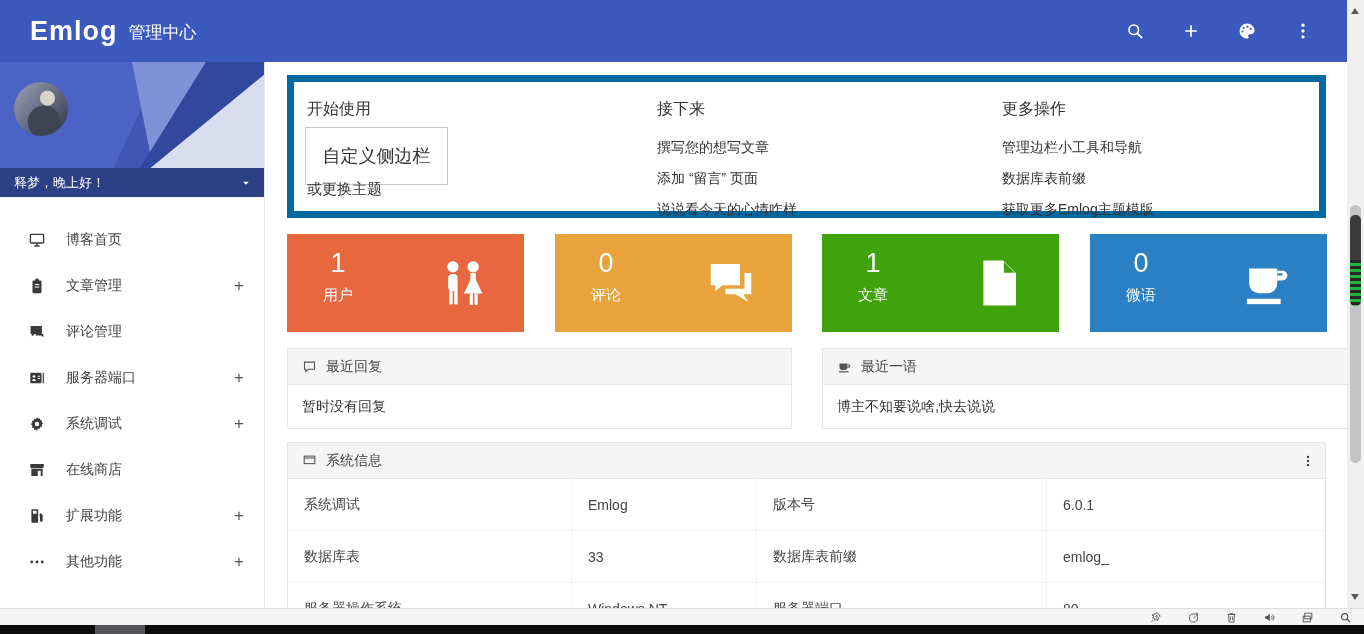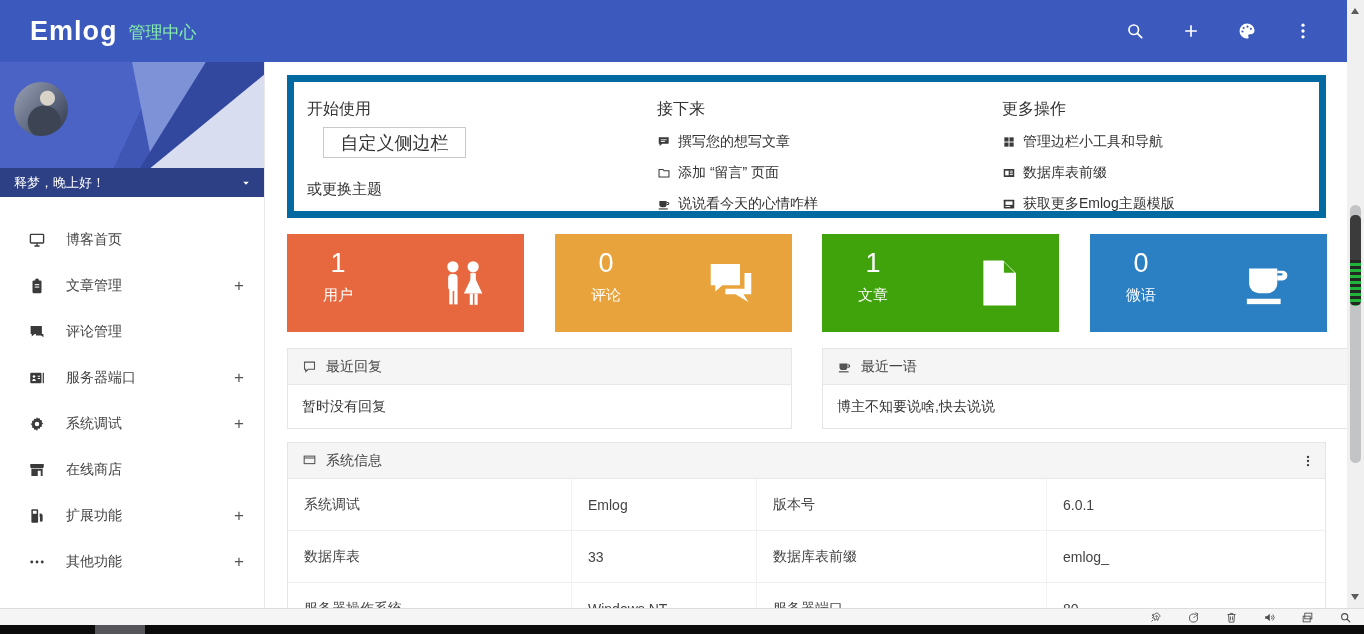--- a/index.html
+++ b/index.html
@@ -11,21 +11,21 @@
   svg { display:block; }
   .s12{width:12px;height:12px}.s13{width:13px;height:13px}.s14{width:14px;height:14px}
   .s15{width:15px;height:15px}.s18{width:18px;height:18px}.s20{width:20px;height:20px}
   .s54{width:54px;height:54px}
   .c-white{color:#fff}.c-dark{color:#3a3a3a}.c-mid{color:#555}.c-gray{color:#4a4a4a}
 
   
   .topbar { position:absolute; left:0; top:0; width:1347px; height:62px; background:#3c5abe;
             display:flex; align-items:center; }
   .logo { color:#fff; font-size:27px; font-weight:800; letter-spacing:1px; margin-left:30px; }
-  .logo-sub { color:#86efac; font-size:17px; margin-left:11px; margin-top:3px; }
+  .logo-sub { color:#ffffff; font-size:17px; margin-left:11px; margin-top:3px; }
   .topbar-icons { position:absolute; right:34px; top:0; height:62px; display:flex; align-items:center; gap:36px; }
   .topbar-icons svg { cursor:pointer; }
 
   
   .sidebar { position:absolute; left:0; top:62px; width:265px; height:546px; background:#fff;
              border-right:1px solid #e8e8e8; }
   .profile { position:absolute; left:0; top:0; width:100%; height:106px; background:#4254b4; overflow:hidden; }
   .profile .t1 { position:absolute; inset:0; background:linear-gradient(115deg,#4b63c5 52%,#4056b4 52%); }
   .profile .t2 { position:absolute; inset:0; clip-path:polygon(50% 0,78% 0,58% 100%); background:#7e92d8; }
   .profile .t4 { position:absolute; inset:0; clip-path:polygon(78% 0,100% 0,100% 12%,60% 100%,53% 100%); background:#32479e; }
@@ -42,26 +42,26 @@
   .menu-item { position:relative; height:46px; display:flex; align-items:center; padding-left:28px;
                color:#444; font-size:14px; cursor:pointer; }
   .menu-item .mi-ic { margin-right:20px; }
   .mi-plus { position:absolute; right:20px; top:50%; transform:translateY(-50%); font-size:17px; color:#555; }
 
   
   .welcome { position:absolute; left:287px; top:75px; width:1039px; height:143px;
              background:#fff; border:7px solid #0369a1; }
   .wl-title { position:absolute; top:17px; font-size:16px; color:#333; }
   .wl-t1{left:13px}.wl-t2{left:363px}.wl-t3{left:708px}
-  .custom-btn { position:absolute; left:11px; top:45px; width:143px; height:31px; background:#fff;
+  .custom-btn { position:absolute; left:11px; top:45px; width:143px; height:58px; background:#fff;
                 border:1px solid #c9c9c9; font-size:18px; color:#333; cursor:pointer;
-                font-family:"Liberation Sans","DejaVu Sans",sans-serif;margin-left:18px; }
+                font-family:"Liberation Sans","DejaVu Sans",sans-serif; }
   .wl-note { position:absolute; left:13px; top:98px; font-size:15px; color:#333; cursor:pointer; }
   .wl-item { position:absolute; display:flex; align-items:center; gap:7px; font-size:14px; color:#333;
-             height:20px; cursor:pointer; }
+             height:20px; cursor:pointer;flex-direction:column; }
   .col2{left:363px}.col3{left:708px}
   .r0{top:50px}.r1{top:81px}.r2{top:112px}
 
   
   .stat { position:absolute; top:234px; width:237px; height:98px; color:#fff; cursor:pointer; }
   .st0{left:287px}.st1{left:555px}.st2{left:822px}.st3{left:1090px}
   .stat .num { position:absolute; left:25px; top:14px; width:52px; text-align:center; font-size:27px; }
   .stat .lbl { position:absolute; left:25px; top:52px; width:52px; text-align:center; font-size:15px; }
   .stat .sic { position:absolute; right:34px; top:50%; transform:translateY(-50%); }
 

